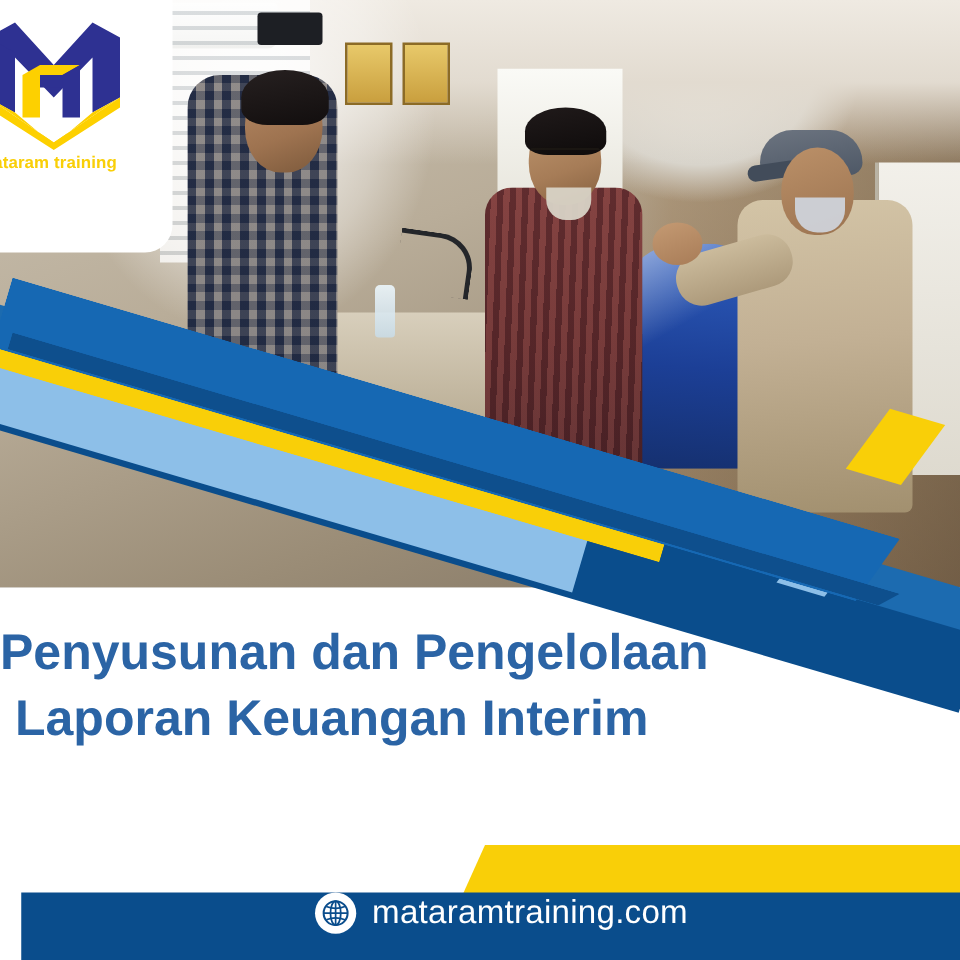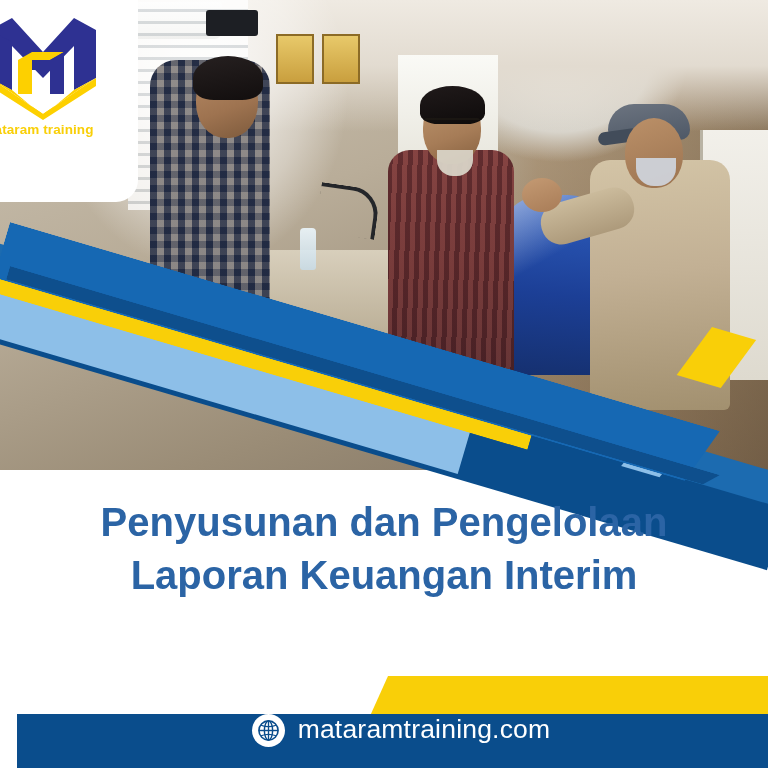--- a/index.html
+++ b/index.html
@@ -343,27 +343,27 @@
     color: #0a4d8c;
     font-size: 58px;
     font-weight: bold;
     letter-spacing: 2px;
     line-height: 1;
   }
   .subtitle {
     position: absolute;
     left: 0; top: 496px;
     width: 768px;
-    text-align: center;
+    text-align: left;
     color: #2b64a5;
     font-size: 40px;
     font-weight: bold;
     line-height: 1.32;
   }
-  .subtitle .l2 { display: block; }
+  .subtitle .l2 { display: block; padding-left: 12px; }
 
   
   .footer-yellow {
     position: absolute;
     left: 0; top: 676px;
     width: 768px; height: 40px;
     background: #f9cf08;
     clip-path: polygon(388px 0, 768px 0, 768px 40px, 370px 40px);
   }
   .footer-bar {

